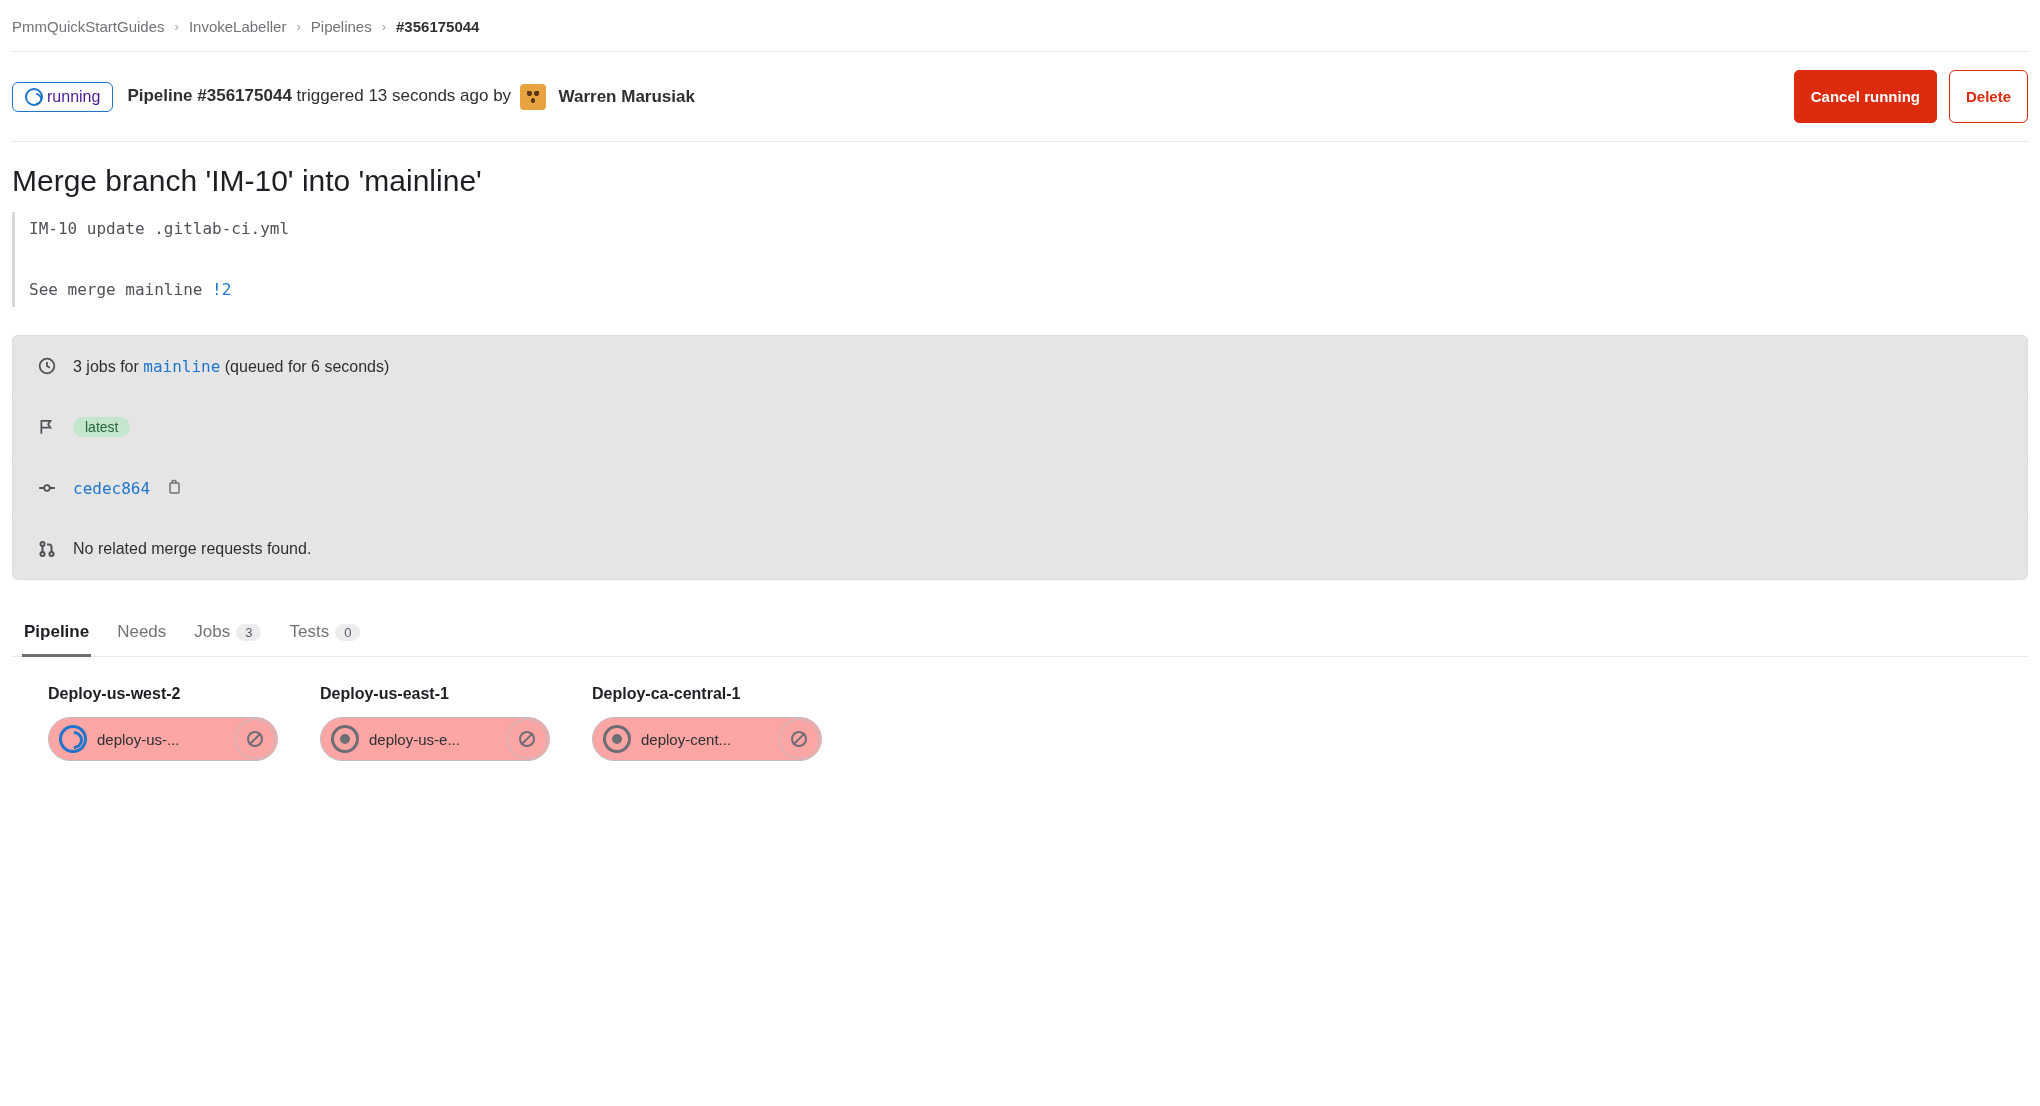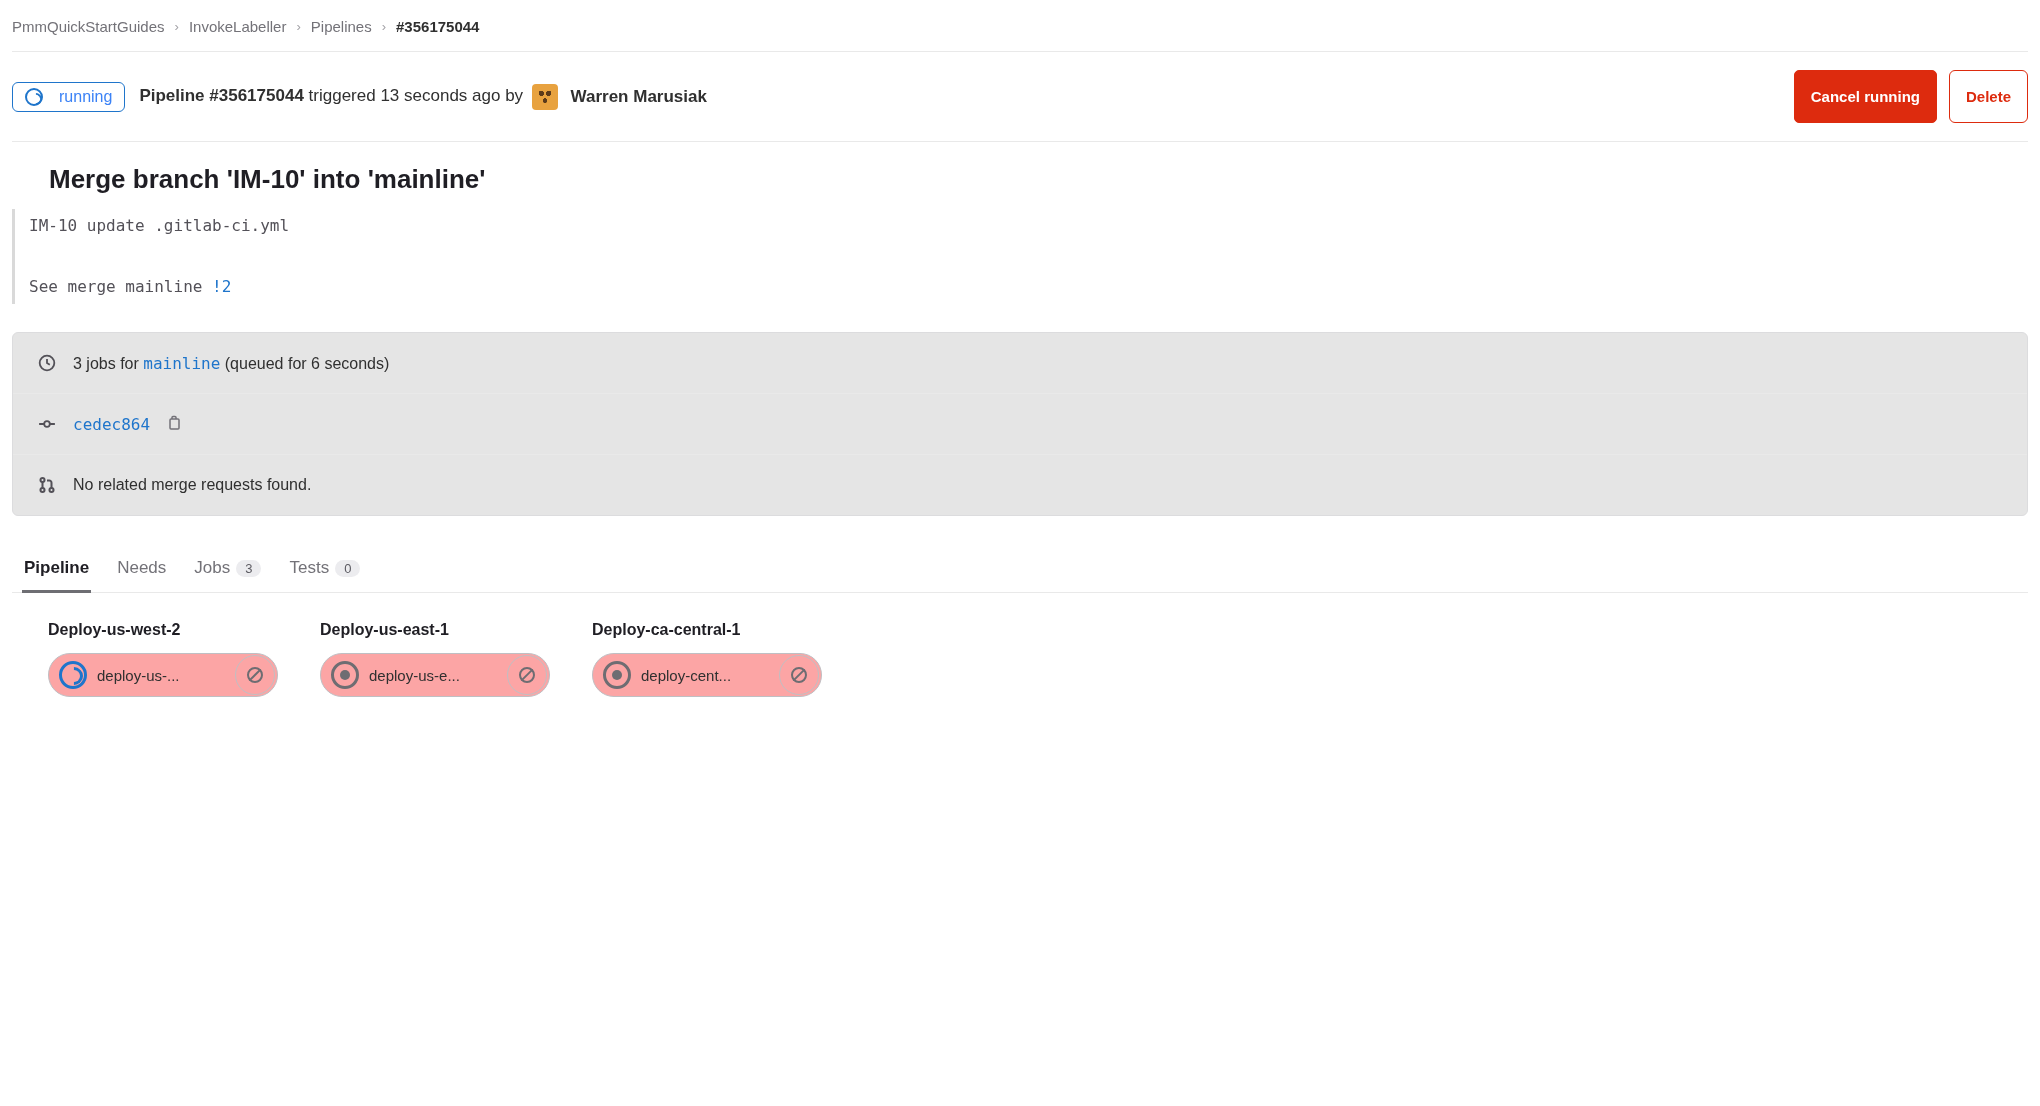--- a/index.html
+++ b/index.html
@@ -31,23 +31,23 @@
     display: flex;
     align-items: center;
     justify-content: space-between;
     padding: 18px 0;
     border-bottom: 1px solid #e9e9e9;
   }
   .header-left { display: flex; align-items: center; gap: 14px; }
   .status-badge {
     display: inline-flex;
     align-items: center;
-    gap: 16px;
+    gap: 4px;
     border: 1px solid #1f75cb;
-    color: #3b82f6;
+    color: #4c1d95;
     border-radius: 6px;
     padding: 5px 12px;
     font-weight: 500;
     font-size: 16px;
   }
   .status-icon {
     width: 18px; height: 18px;
     border: 2px solid #1f75cb;
     border-radius: 50%;
     position: relative;
@@ -92,25 +92,24 @@
     font-size: 15px;
     font-weight: 700;
     cursor: pointer;
     border: 1px solid transparent;
   }
   .btn-danger { background: #dd2b0e; color: #fff; border-color: #dd2b0e; }
   .btn-danger-outline { background: #fff; color: #dd2b0e; border-color: #dd2b0e; border-radius: 6px; }
 
   
   .page-title {
-    font-size: 26px;
-    font-weight: 700;
+    font-size: 30px;
+    font-weight: 400;
     padding: 22px 0 14px 0;
     color: #1f1e24;
-    margin-left: 37px;
   }
 
   
   .commit-msg {
     border-left: 3px solid #d9d9d9;
     padding: 2px 0 2px 14px;
     font-family: "SFMono-Regular", Menlo, Consolas, monospace;
     font-size: 16px;
     color: #535158;
     margin-bottom: 28px;
@@ -327,20 +326,28 @@
           <path d="M8 4.5V8l2.5 1.5"></path>
         </svg>
     </span>
     <span>
       <span>3 jobs for </span><a class="branch-link">mainline</a><span> (queued for 6 seconds)</span>
     </span>
   </div>
   <div class="info-row">
     <span class="ico">
       <svg viewBox="0 0 16 16" width="18" height="18" fill="none" stroke="currentColor" stroke-width="1.6">
+          <path d="M3 2v12M3 2.5h8l-2 3 2 3H3"></path>
+        </svg>
+    </span>
+    <span class="tag-pill">latest</span>
+  </div>
+  <div class="info-row">
+    <span class="ico">
+      <svg viewBox="0 0 16 16" width="18" height="18" fill="none" stroke="currentColor" stroke-width="1.6">
           <circle cx="8" cy="8" r="2.5"></circle>
           <path d="M1 8h4.5M10.5 8H15"></path>
         </svg>
     </span>
     <a class="sha-link">cedec864</a>
     <span class="copy-btn">
       <svg viewBox="0 0 16 16" width="16" height="16" fill="none" stroke="currentColor" stroke-width="1.5">
           <rect x="4" y="4" width="9" height="10" rx="1"></rect>
           <path d="M6 4V2.5a1 1 0 0 1 1-1h2a1 1 0 0 1 1 1V4"></path>
         </svg>

